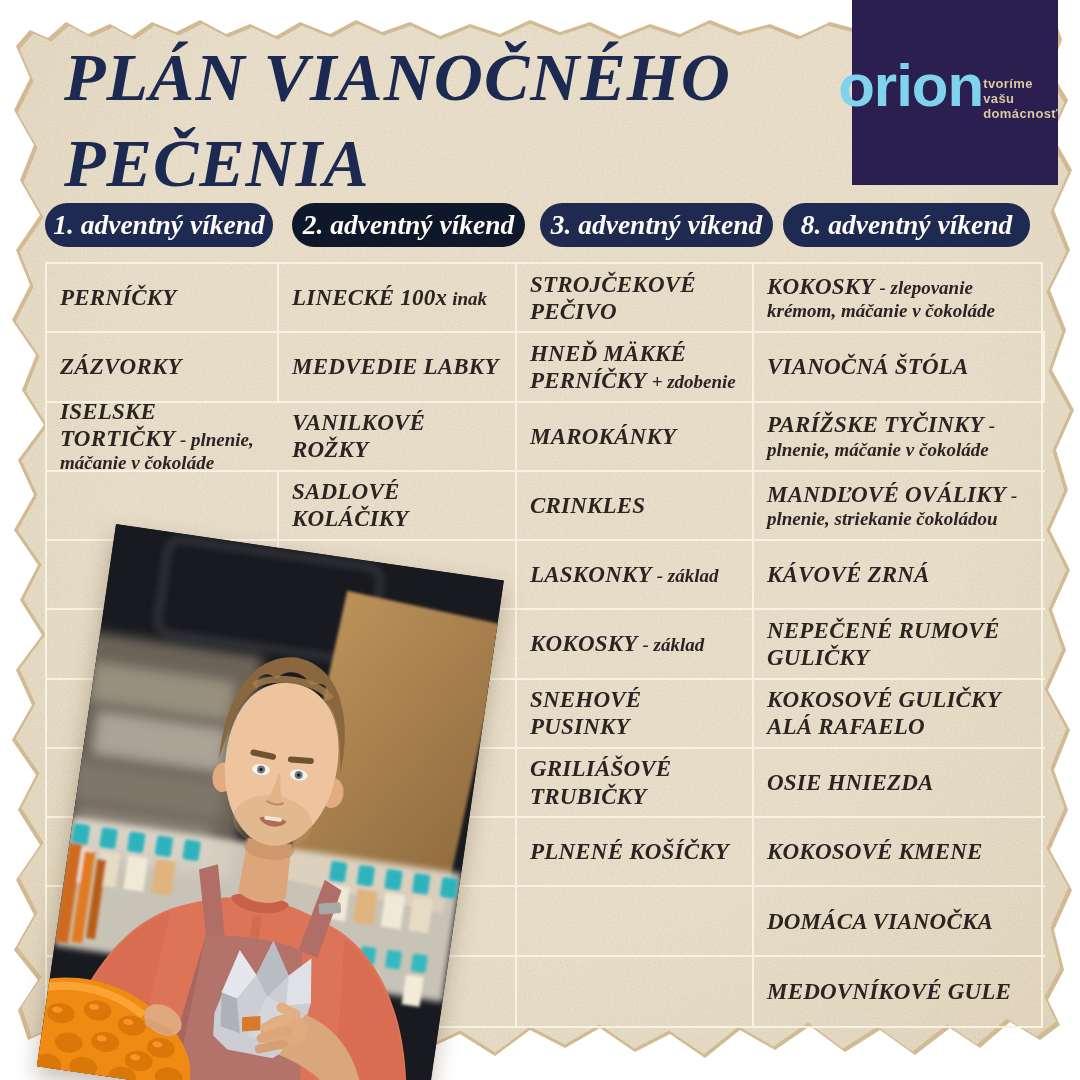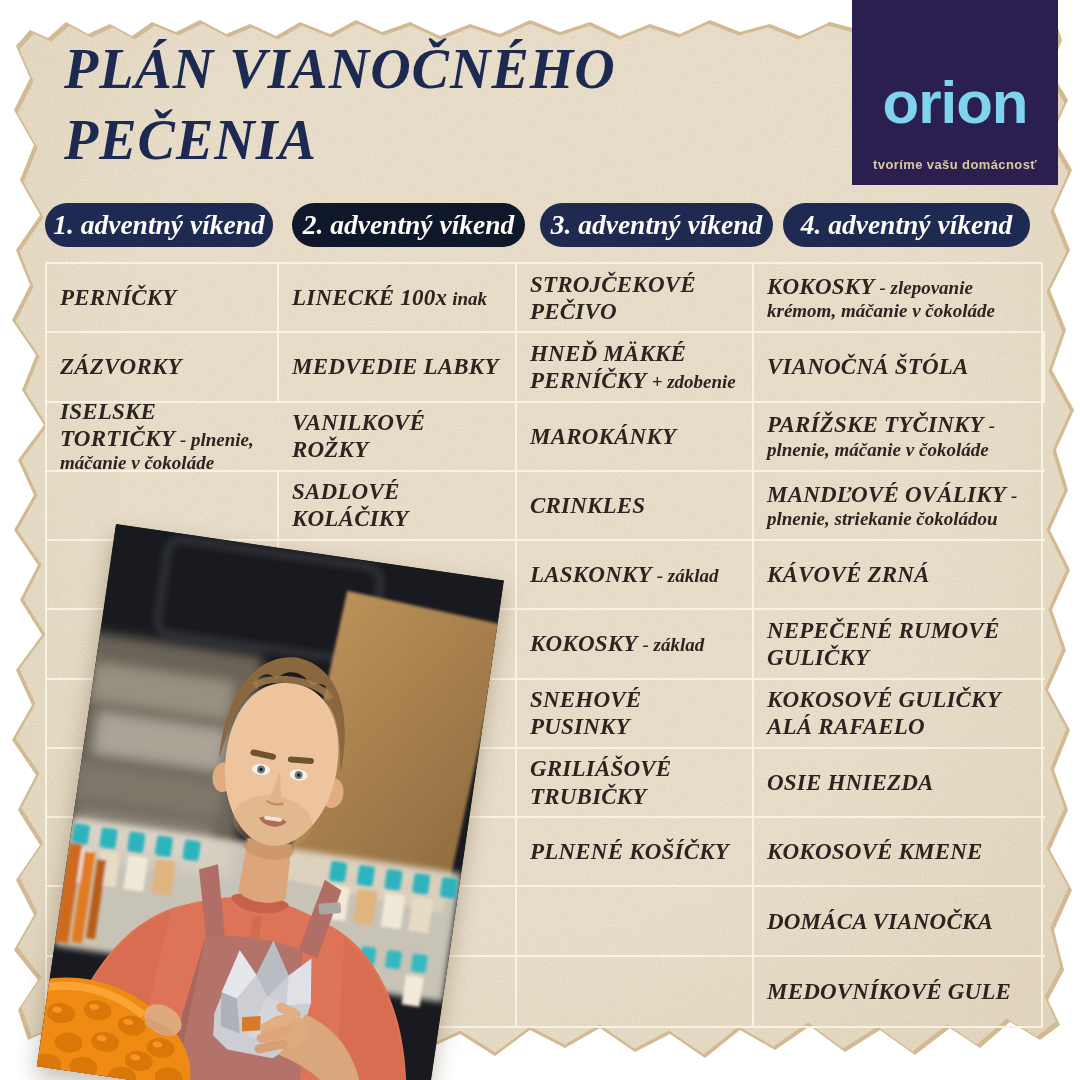--- a/index.html
+++ b/index.html
@@ -11,25 +11,25 @@
   html,body{margin:0;padding:0;background:#ffffff;}
   .canvas{position:relative;width:1080px;height:1080px;background:#ffffff;overflow:hidden;
           font-family:"Liberation Serif", serif;}
   .paper-rim{position:absolute;inset:0;background:#d9c19a;clip-path:var(--torn);
              filter:drop-shadow(0 4px 7px rgba(120,95,55,.35));}
   .paper-core{position:absolute;inset:0;clip-path:var(--torn);transform:scale(.993);
              background:radial-gradient(ellipse at 50% 38%, #eee4d1 55%, #e6dac2 100%);}
   .grain{position:absolute;inset:0;clip-path:var(--torn);opacity:.4;mix-blend-mode:multiply;pointer-events:none;}
 
   .page-title{position:absolute;left:64px;top:34px;width:760px;
-              font-style:italic;font-weight:bold;font-size:56px;line-height:1.27;
+              font-style:italic;font-weight:bold;font-size:68px;line-height:1.27;
               letter-spacing:1px;color:#1c2950;}
 
   .logo{position:absolute;left:852px;top:0;width:206px;height:185px;background:#2a1f4e;
-        display:flex;flex-direction:column;align-items:center;justify-content:flex-end;
+        display:flex;flex-direction:row;align-items:center;justify-content:flex-end;
         padding-bottom:13px;box-sizing:border-box;font-family:"Liberation Sans", sans-serif;}
   .logo .brand{font-weight:bold;font-size:60px;line-height:1;color:#7fd3ec;letter-spacing:-1px;}
   .logo .tagline{margin-top:24px;font-weight:bold;font-size:13px;letter-spacing:.4px;color:#dac8a2;}
 
   .pills{position:absolute;left:0;top:203px;width:1080px;height:44px;}
   .pill{position:absolute;height:44px;border-radius:22px;background:var(--navy);
         display:flex;align-items:center;justify-content:center;
         color:#fdfbf5;font-style:italic;font-weight:bold;font-size:27.5px;white-space:nowrap;}
   .pill.p1{left:45px;width:228px;}
   .pill.p2{left:292px;width:233px;background:#0f172a;}
@@ -76,21 +76,21 @@
 
   <div class="logo">
     <div class="brand">orion</div>
     <div class="tagline">tvoríme vašu domácnosť</div>
   </div>
 
   <div class="pills">
     <div class="pill p1">1. adventný víkend</div>
     <div class="pill p2">2. adventný víkend</div>
     <div class="pill p3">3. adventný víkend</div>
-    <div class="pill p4">4. adventný víkend</div>
+    <div class="pill p4">8. adventný víkend</div>
   </div>
 
   <div class="table">
       <div class="cell">
         <p><span class="main">PERNÍČKY</span></p>
       </div>
       <div class="cell">
         <p><span class="main">LINECKÉ 100x</span><span class="note">inak</span></p>
       </div>
       <div class="cell">

